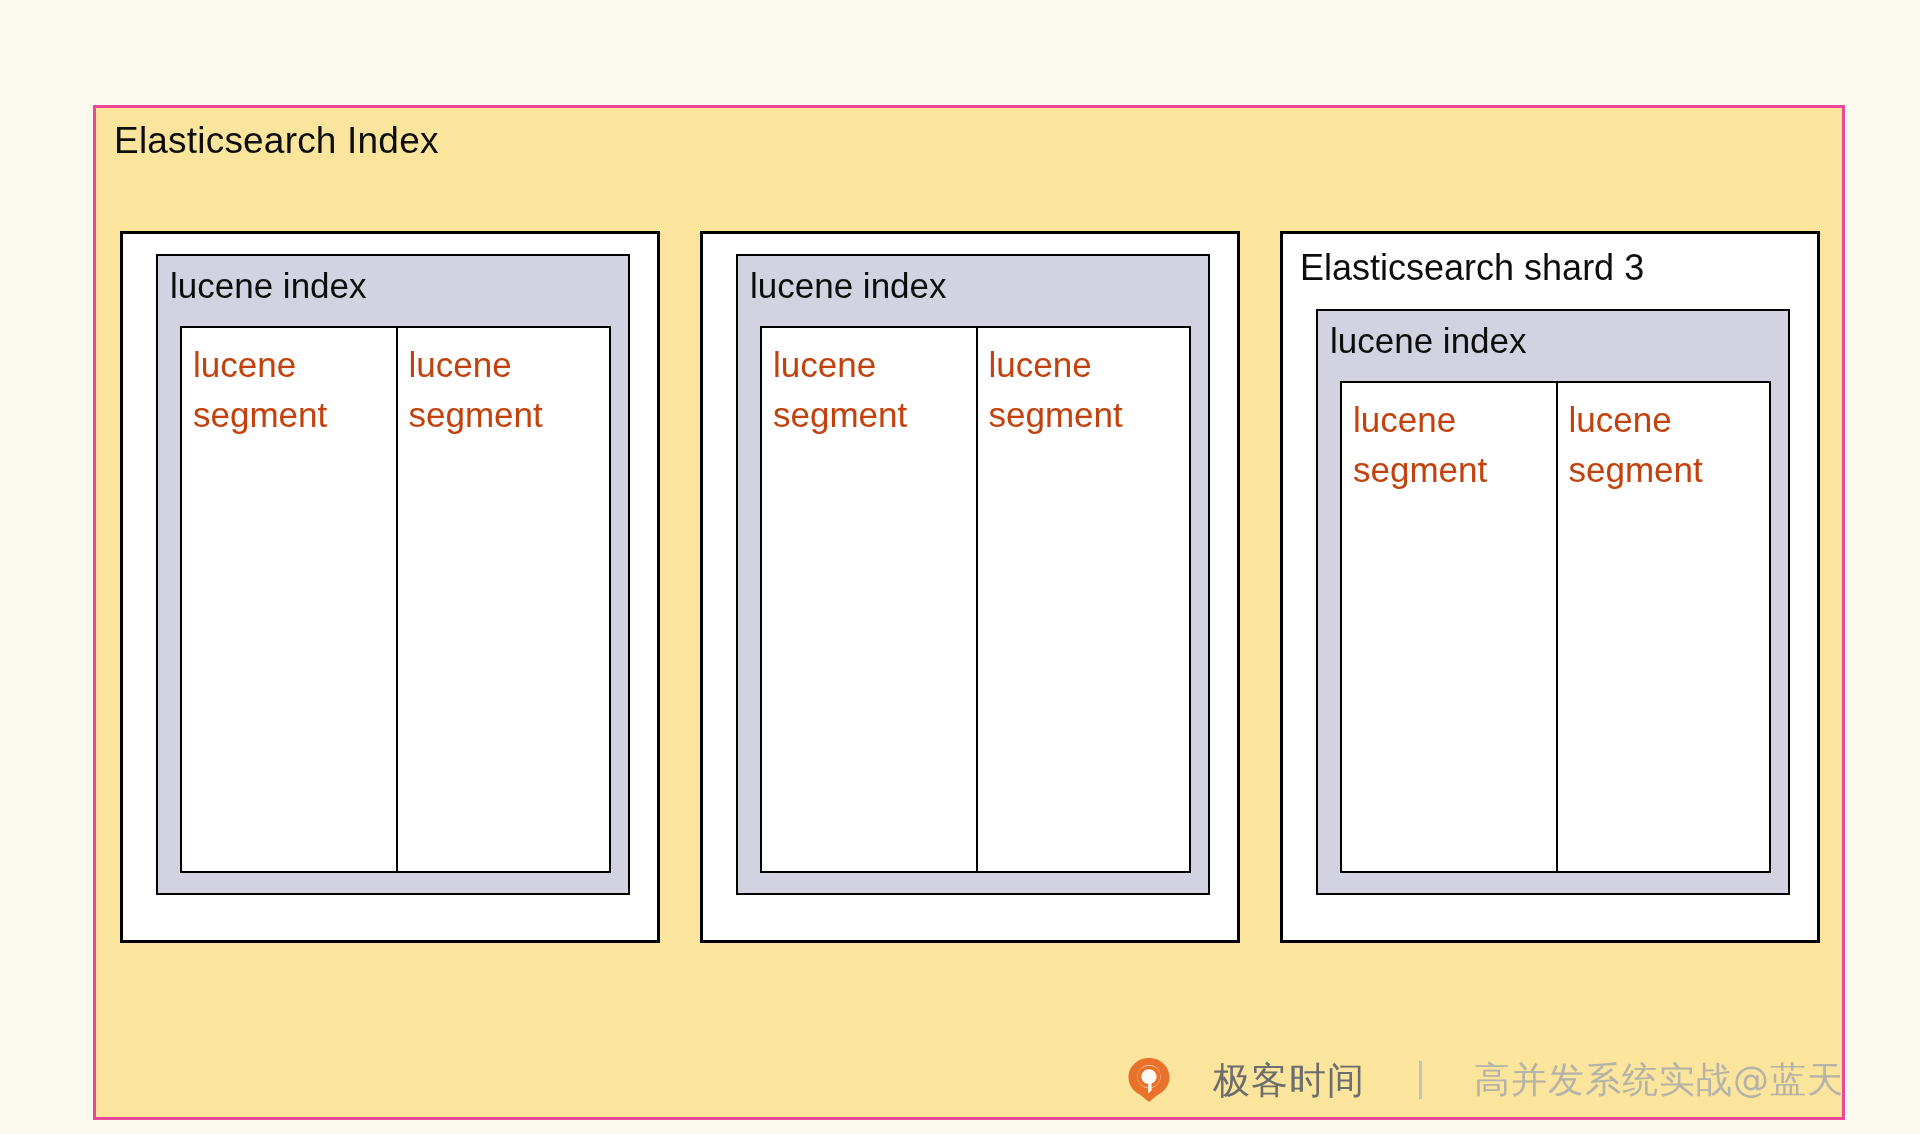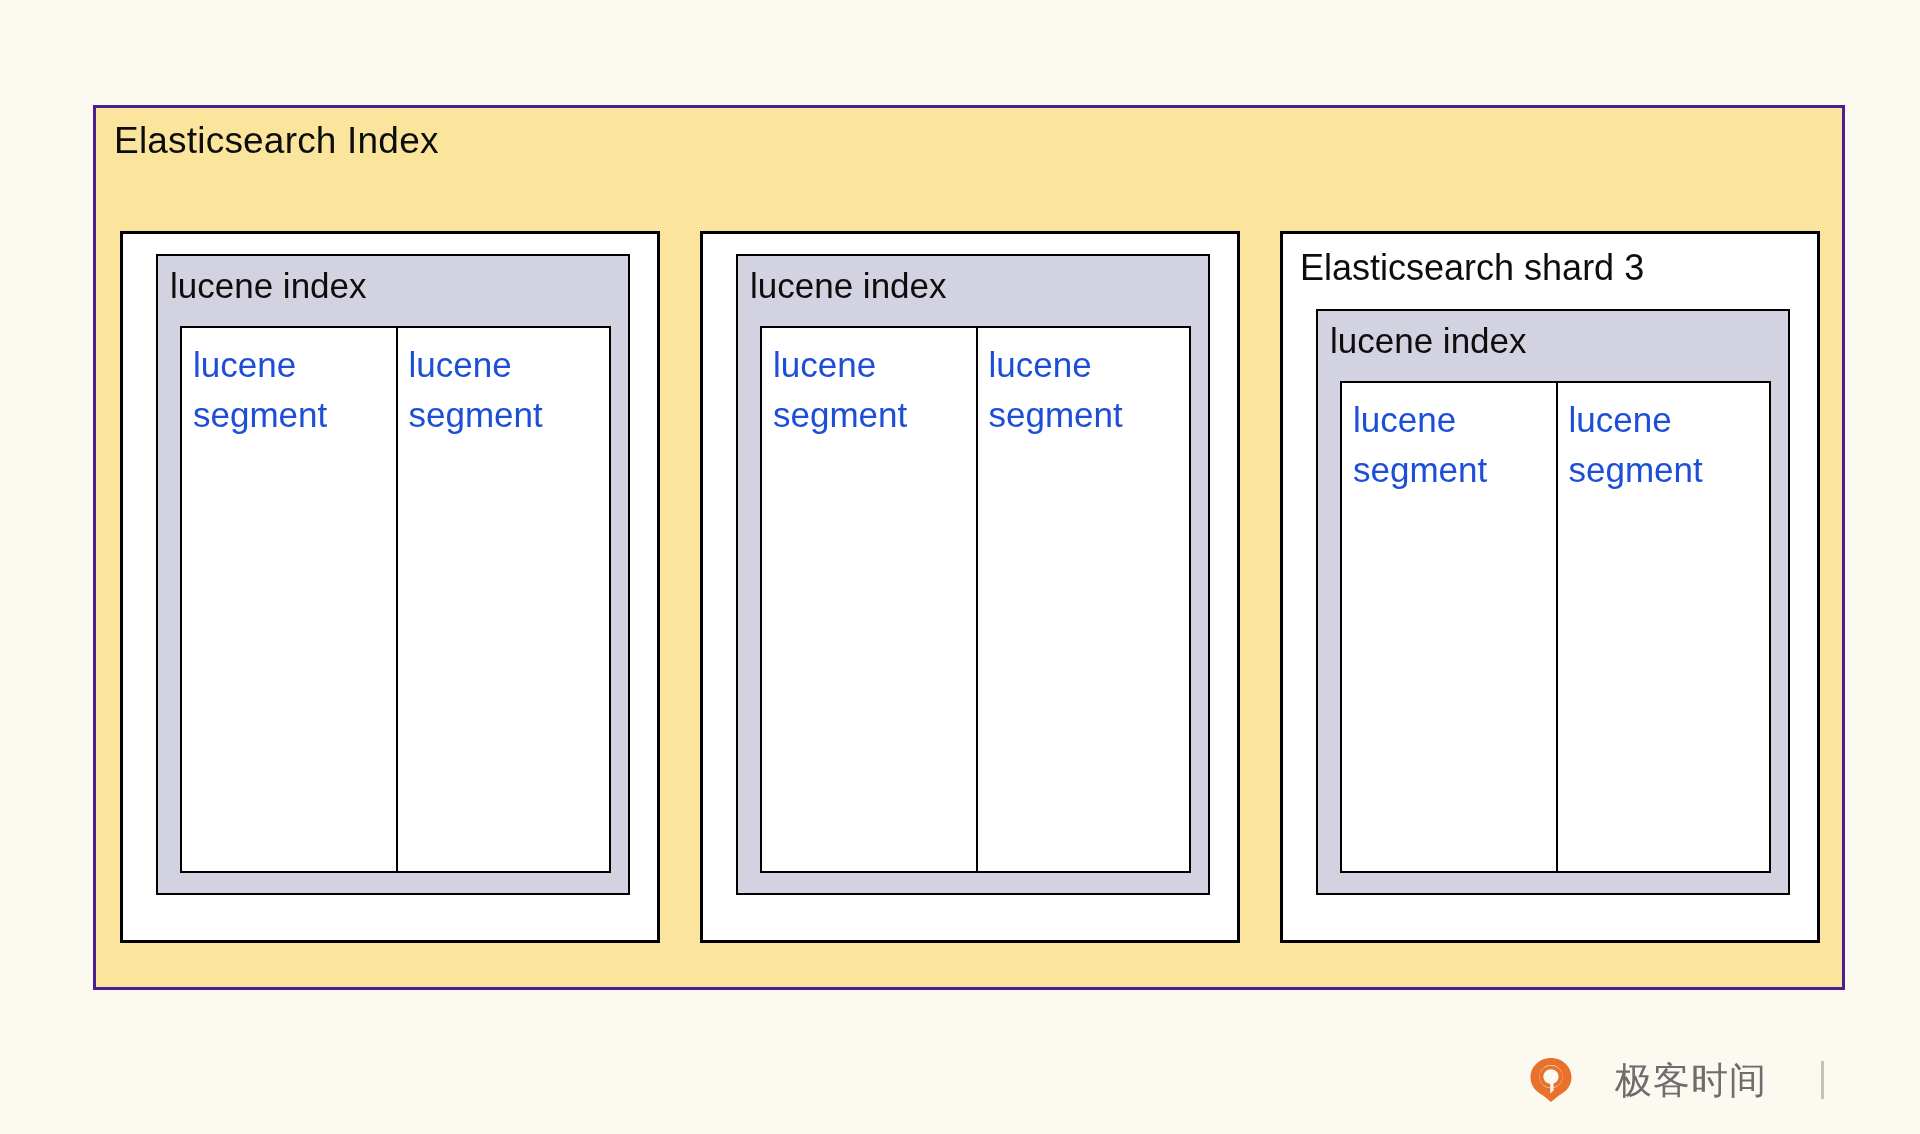--- a/index.html
+++ b/index.html
@@ -15,24 +15,24 @@
     font-family: "Liberation Sans", sans-serif;
     color: #1a1a1a;
   }
 
   
   .es-index {
     position: absolute;
     left: 93px;
     top: 105px;
     width: 1752px;
-    height: 885px;
+    height: 1015px;
     box-sizing: border-box;
     background: #FBE49B;
-    border: 3px solid #4c1d95;
+    border: 3px solid #ec4899;
   }
   .es-index-title {
     position: absolute;
     left: 18px;
     top: 10px;
     font-size: 37px;
     line-height: 1.25;
     letter-spacing: 0.2px;
     color: #0d0d0d;
     white-space: nowrap;
@@ -100,21 +100,21 @@
     flex: 1 1 50%;
     background: #FFFFFF;
     padding: 12px 0 0 11px;
   }
   .segment + .segment {
     border-left: 2px solid #000000;
   }
   .segment-line {
     font-size: 35px;
     line-height: 1.42;
-    color: #1d4ed8;
+    color: #c2410c;
     white-space: nowrap;
   }
 
   
   .watermark {
     position: absolute;
     right: 76px;
     bottom: 26px;
     display: flex;
     align-items: center;
@@ -227,13 +227,14 @@
       <path d="M22 8.4 C15.6 8.4 10.4 13.4 10.4 19.6 C10.4 25.8 15.6 30.8 22 30.8
                C28.4 30.8 33.6 25.8 33.6 19.6 C33.6 13.4 28.4 8.4 22 8.4 Z
                M22 12.2 C26.2 12.2 29.6 15.5 29.6 19.6 C29.6 23.7 26.2 27 22 27
                C17.8 27 14.4 23.7 14.4 19.6 C14.4 15.5 17.8 12.2 22 12.2 Z" fill="#E8722B"></path>
       <path d="M21.2 14.2 L24.6 14.2 L24.6 33.4 L21.2 36.4 Z" fill="#FCF9F0"></path>
       <path d="M18.2 17.4 L21.6 14.2 L21.6 18.4 L19.4 20.4 Z" fill="#FCF9F0"></path>
     </svg>
   </span>
   <span class="wm-brand">极客时间</span>
   <span class="wm-sep"></span>
+  <span class="wm-course">高并发系统实战@蓝天</span>
 </div>
 
 </body></html>

